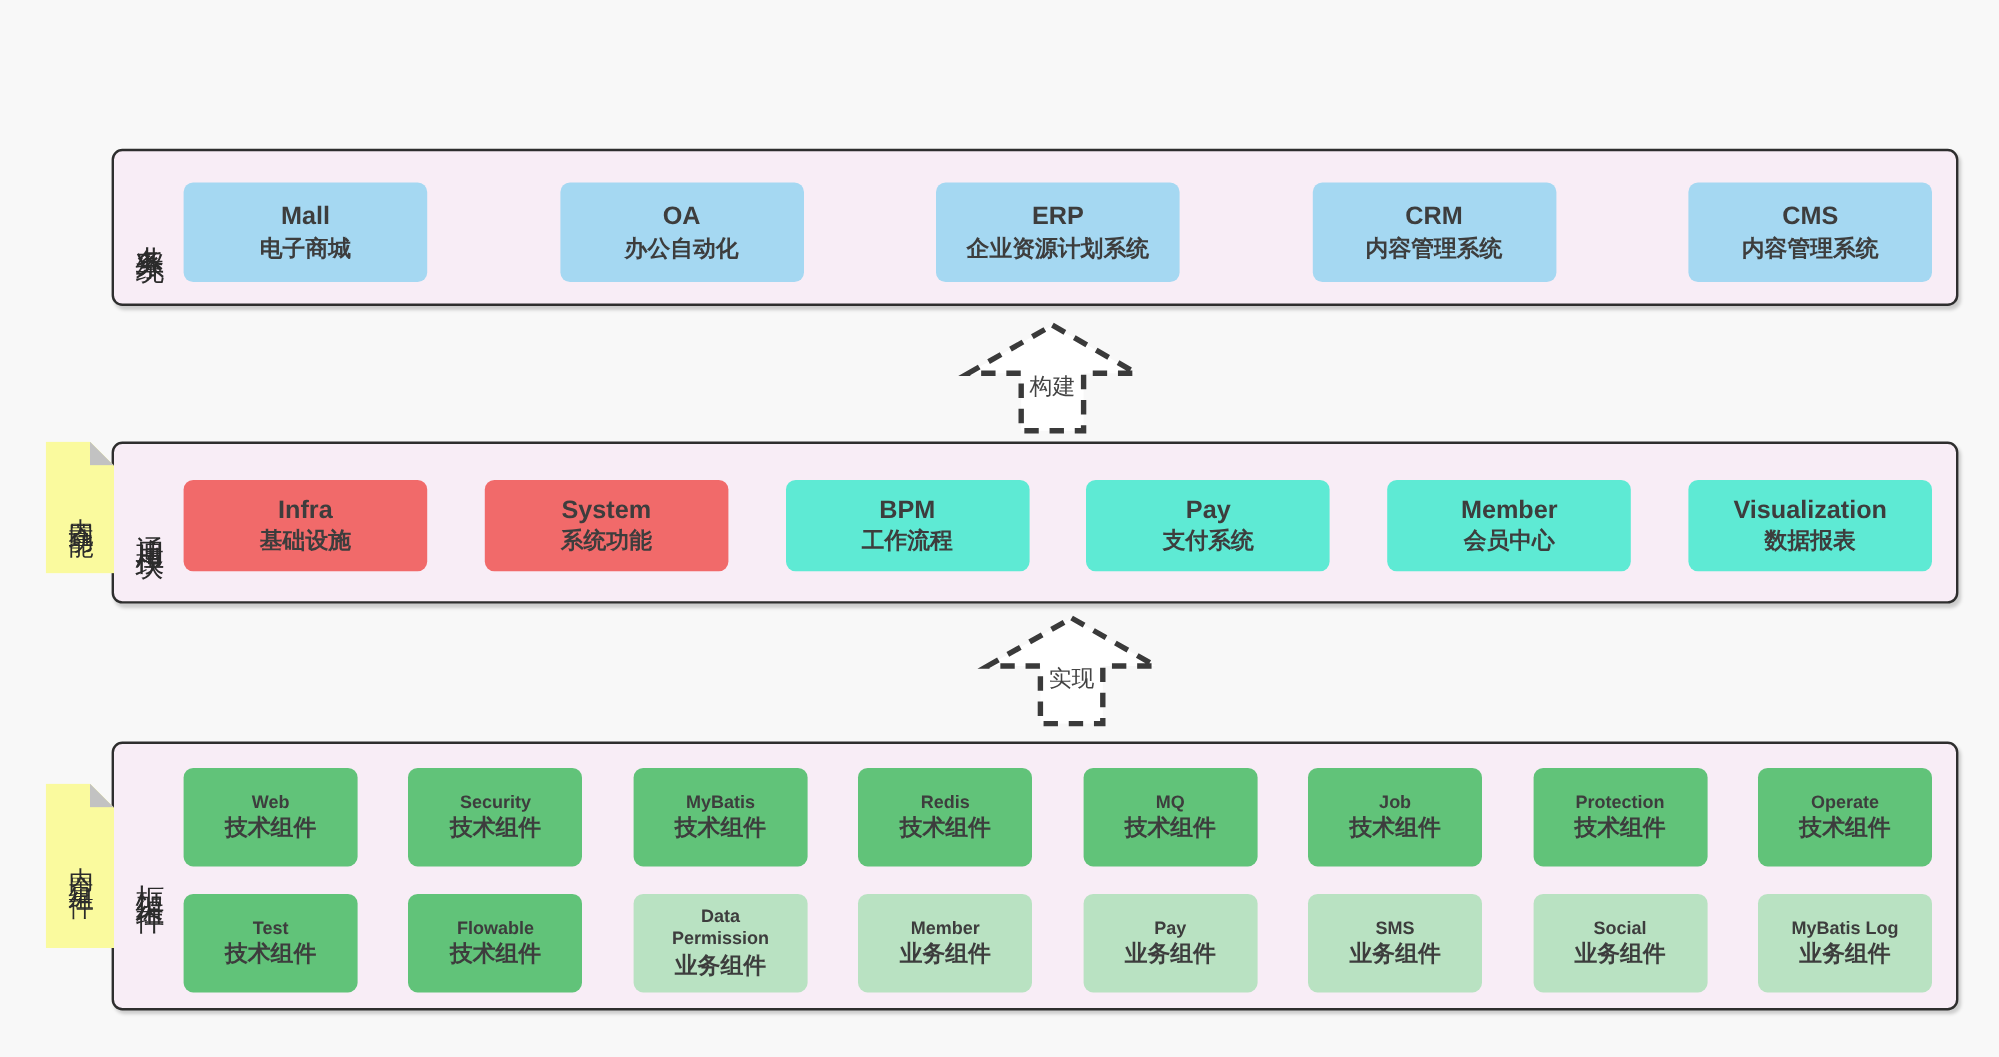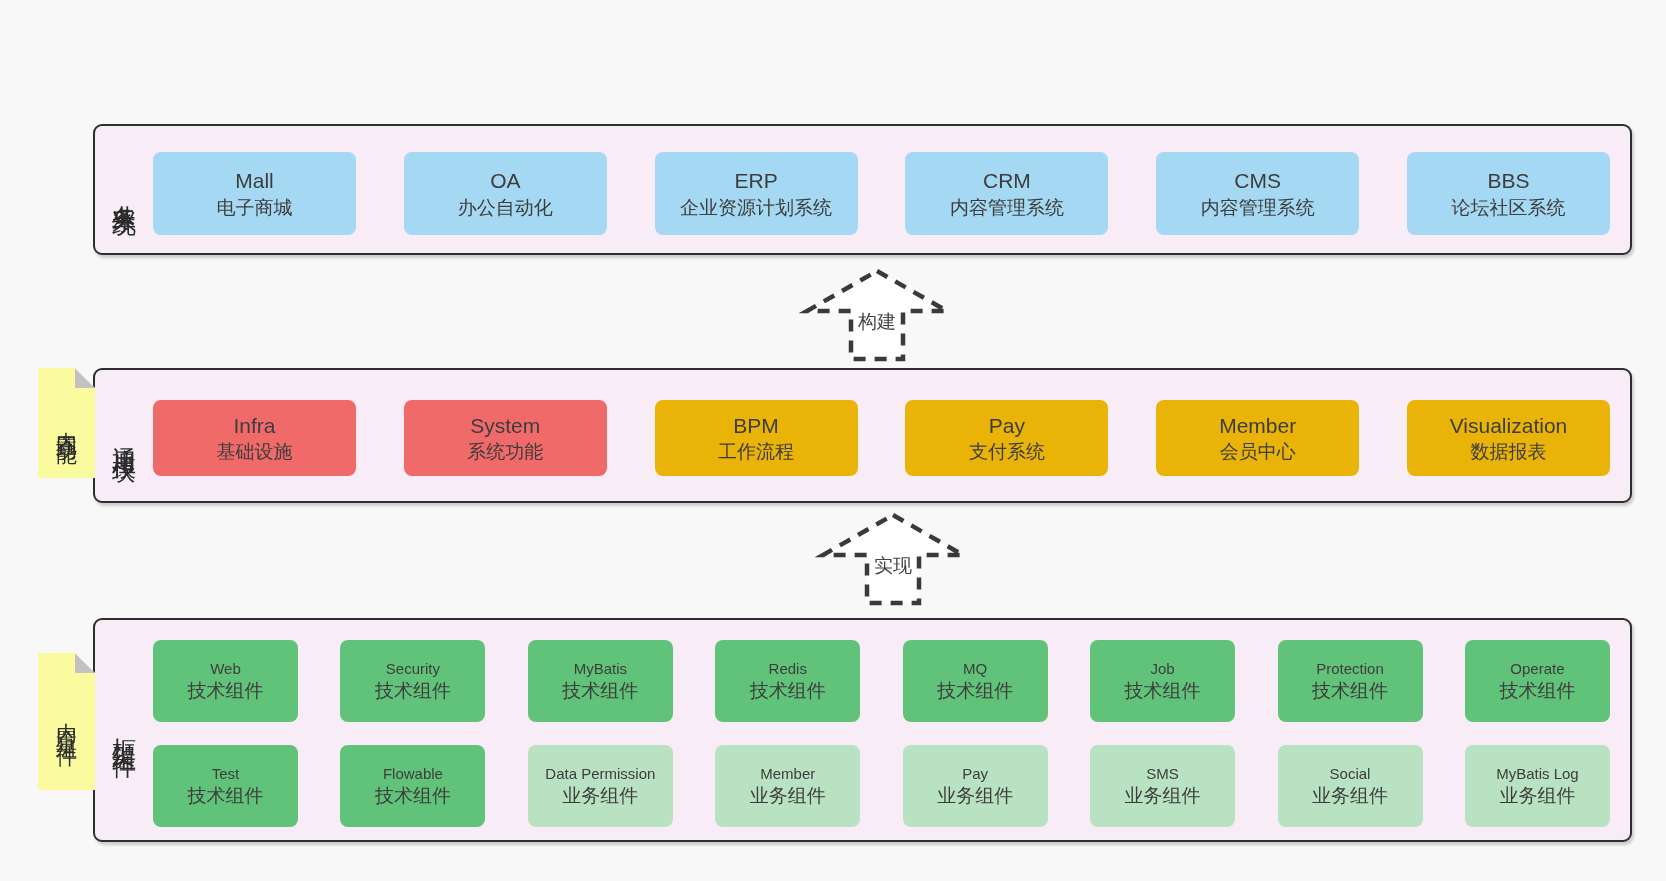--- a/index.html
+++ b/index.html
@@ -28,31 +28,31 @@
     position:absolute; left:58px; right:20px;
     display:flex; justify-content:space-between;
   }
   #layer1 .box-row { top:26px; }
   #layer2 .box-row { top:30px; }
   #layer3 .row1 { top:20px; }
   #layer3 .row2 { top:125px; }
   .box {
     box-sizing:border-box; border-radius:8px; padding:4px 16px;
     display:flex; flex-direction:column; align-items:center; justify-content:center;
-    text-align:center; color:#3d3d3d;
+    text-align:center; color:#3d3d3d;font-weight:bold;
   }
   #layer1 .box { width:203px; height:83px; }
   #layer2 .box { width:203px; height:76px; }
   #layer3 .box { width:145px; height:82px; }
   .box-name { font-size:21px; line-height:1.32; }
   .box-sub  { font-size:19px; line-height:1.32; }
   #layer3 .box-name { font-size:15px; }
   .blue  { background:#a5d8f2; }
   .red   { background:#f16a6a; }
-  .pink  { background:#eab308; }
+  .pink  { background:#5eead4; }
   .green { background:#61c379; }
   .lightgreen { background:#b9e2c2; }
   .note {
     position:absolute; left:38px; width:57px; z-index:5;
     background:#fafa9e;
     clip-path:polygon(0 0, calc(100% - 20px) 0, 100% 20px, 100% 100%, 0 100%);
     display:flex; align-items:center; justify-content:center;
   }
   #note1 { top:368px; height:110px; }
   #note2 { top:653px; height:137px; }
@@ -98,24 +98,20 @@
         <div class="box-name">ERP</div>
         <div class="box-sub">企业资源计划系统</div>
       </div>
       <div class="box blue">
         <div class="box-name">CRM</div>
         <div class="box-sub">内容管理系统</div>
       </div>
       <div class="box blue">
         <div class="box-name">CMS</div>
         <div class="box-sub">内容管理系统</div>
-      </div>
-      <div class="box blue">
-        <div class="box-name">BBS</div>
-        <div class="box-sub">论坛社区系统</div>
       </div>
     </div>
   </section>
 
   <svg class="arrow" id="arrow1" viewBox="0 0 160 100">
     <polygon points="80,5 150,45 106,45 106,93 54,93 54,45 10,45"></polygon>
     <text x="80" y="62">构建</text>
   </svg>
 
   <div class="note" id="note1">

